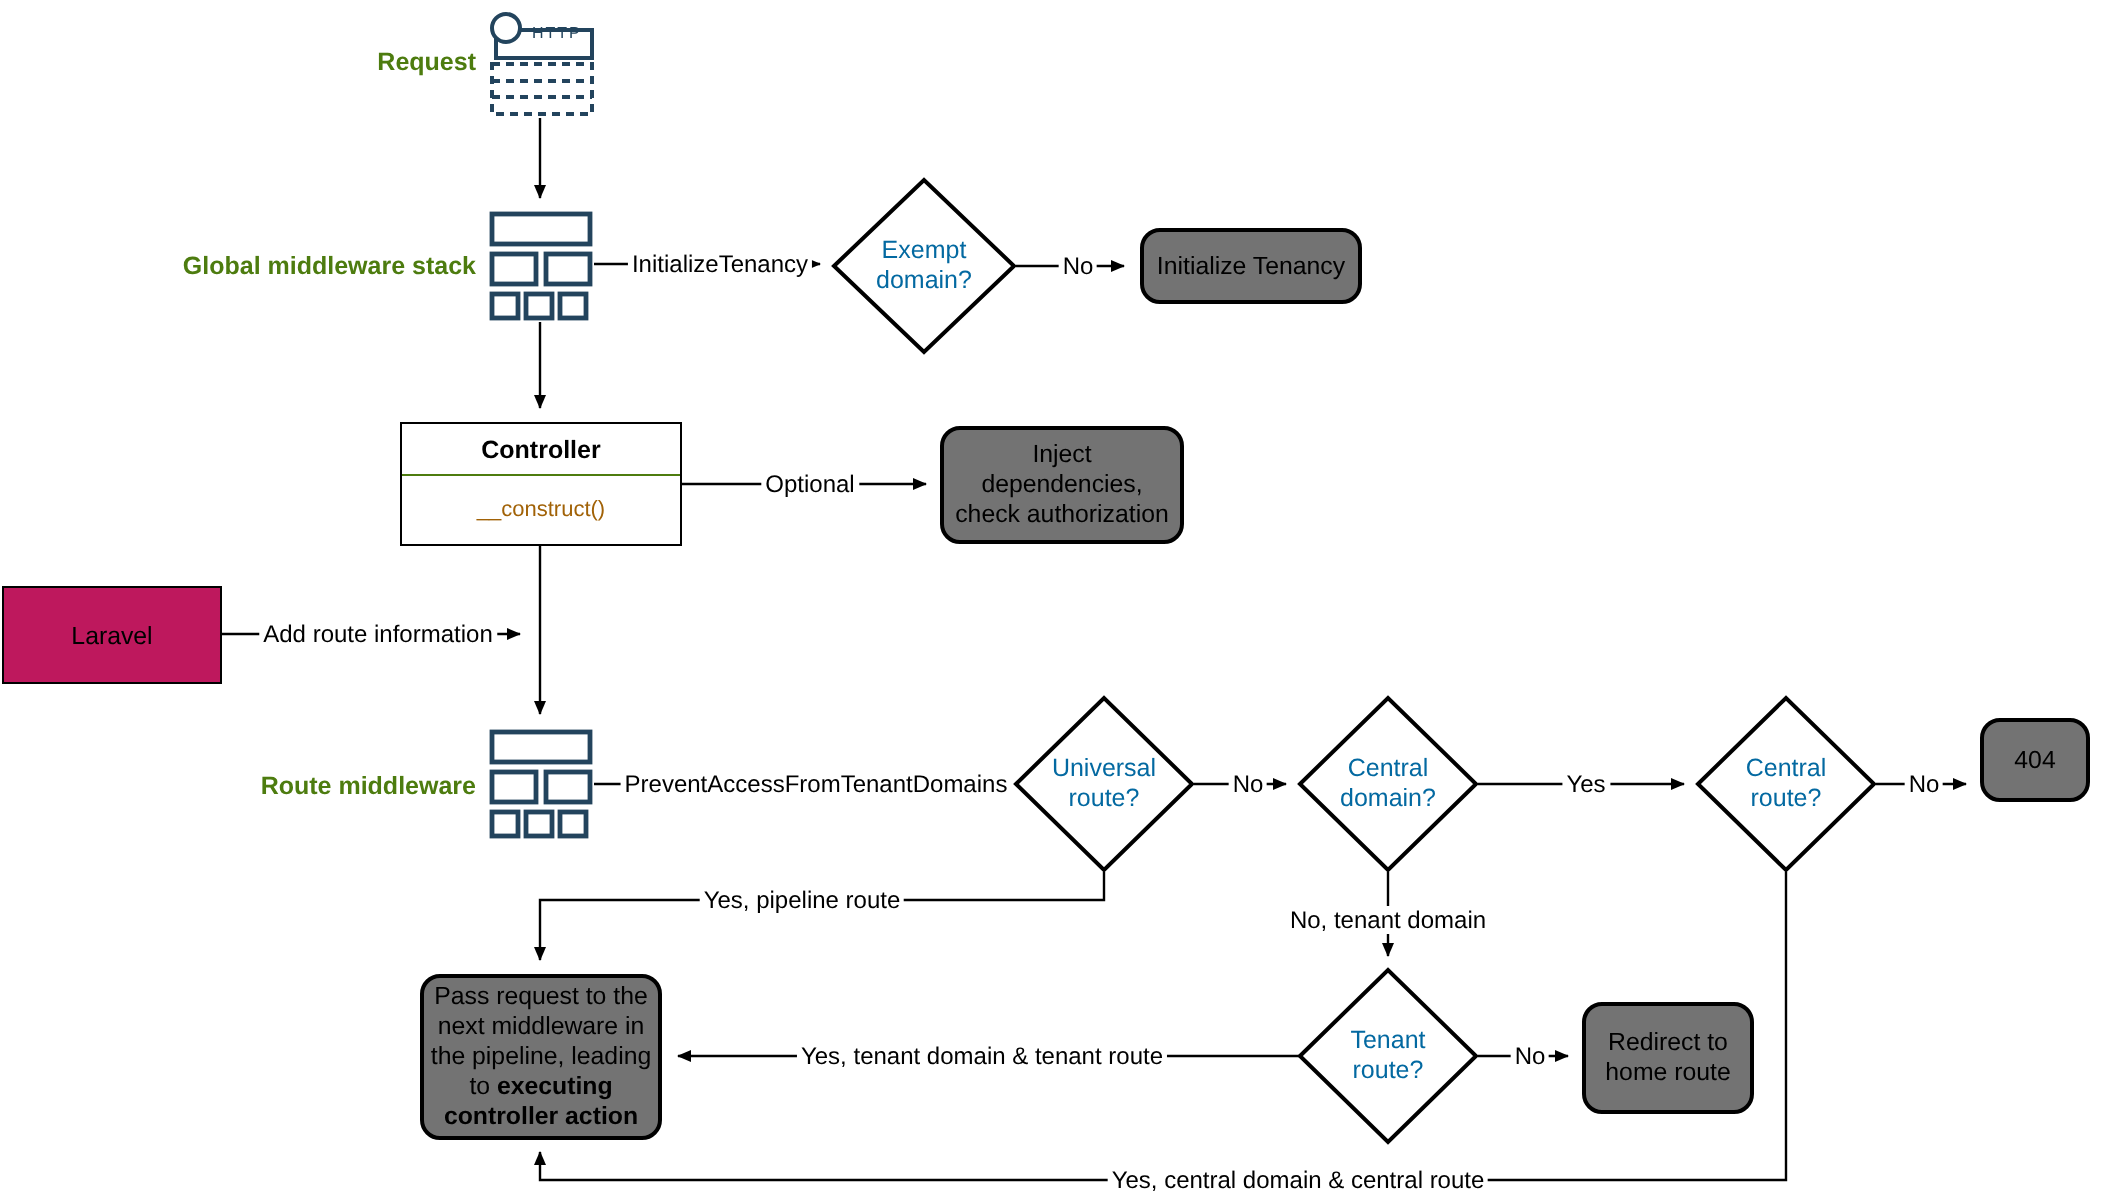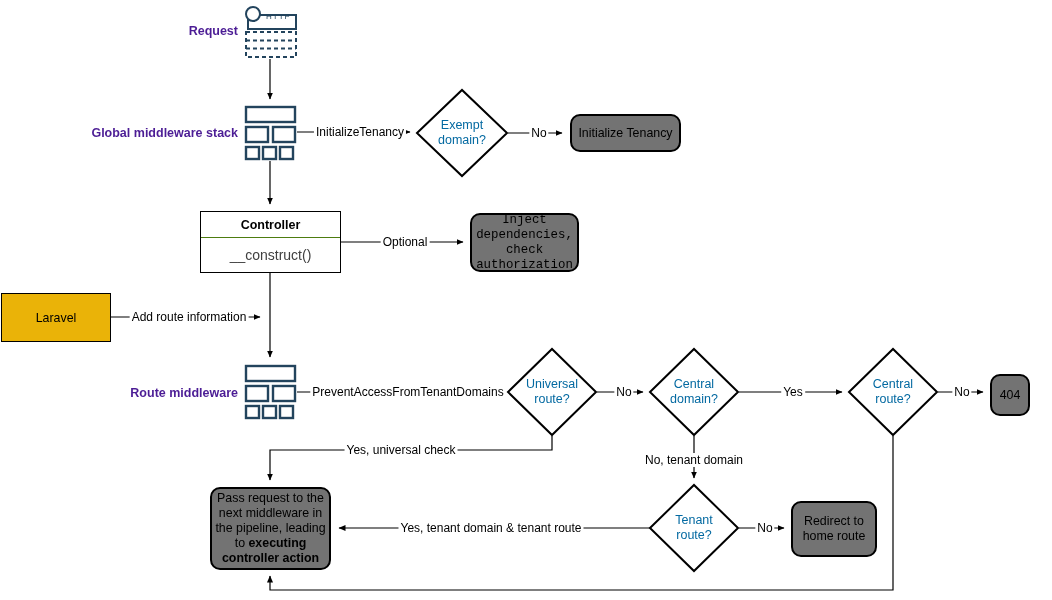--- a/index.html
+++ b/index.html
@@ -8,21 +8,21 @@
     width:1052px;height:600px;
     background:#ffffff;
     font-family:"Liberation Sans", sans-serif;
     overflow:hidden;
   }
   #edge-layer{position:absolute;left:0;top:0;width:1052px;height:600px;}
   .abs{position:absolute;}
   
   .side-label{
     position:absolute;
-    font-size:12.5px;font-weight:bold;color:#4c1d95;
+    font-size:12.5px;font-weight:bold;color:#4d7c0f;
     text-align:right;line-height:15px;
   }
   
   .edge-label{
     position:absolute;transform:translate(-50%,-50%);
     background:#ffffff;padding:0 2px;
     font-size:12px;color:#000;white-space:nowrap;line-height:14px;
   }
   .edge-label.italic{}
   
@@ -35,39 +35,39 @@
   .rbox{
     position:absolute;box-sizing:border-box;
     background:#737373;border:2.5px solid #000;border-radius:10px;
     display:flex;align-items:center;justify-content:center;
     text-align:center;font-size:12.4px;color:#000;line-height:15px;
     padding:2px 5px;
   }
   
   .plainbox{
     position:absolute;box-sizing:border-box;
-    background:#eab308;border:1.5px solid #000;
+    background:#be185d;border:1.5px solid #000;
     display:flex;align-items:center;justify-content:center;
     text-align:center;font-size:12.4px;color:#000;
   }
   
   .classbox{
     position:absolute;box-sizing:border-box;
     background:#ffffff;border:1.5px solid #000;
   }
   .classbox .hdr{
     box-sizing:border-box;height:26px;
     border-bottom:1px solid #4d7c0f;
     display:flex;align-items:center;justify-content:center;
     font-size:12.5px;font-weight:bold;color:#000;
   }
   .classbox .bdy{
     box-sizing:border-box;height:34px;
     display:flex;align-items:center;justify-content:center;
-    font-size:14px;color:#404040;
+    font-size:11px;color:#a16207;
   }
   .http-text{
     position:absolute;font-size:8px;letter-spacing:1px;color:#23445d;
   }
   .bold{font-weight:bold;}
 </style>
 </head>
 <body>
 
 <div id="canvas">
@@ -144,22 +144,22 @@
   <div class="side-label" style="left:0;top:126px;width:238px;">Global middleware stack</div>
   <div class="side-label" style="left:0;top:386px;width:238px;">Route middleware</div>
 
   <div class="diamond-label" style="left:462px;top:133px;">Exempt domain?</div>
   <div class="diamond-label" style="left:552px;top:392px;">Universal route?</div>
   <div class="diamond-label" style="left:694px;top:392px;">Central domain?</div>
   <div class="diamond-label" style="left:893px;top:392px;">Central route?</div>
   <div class="diamond-label" style="left:694px;top:528px;">Tenant route?</div>
 
   <div class="rbox" style="left:570px;top:114px;width:111px;height:38px;">Initialize Tenancy</div>
-  <div class="rbox" style="left:470px;top:213px;width:109px;height:59px;font-family:Liberation Mono, monospace;">Inject dependencies, check authorization</div>
-  <div class="rbox" style="left:990px;top:374px;width:40px;height:42px;">404</div>
+  <div class="rbox" style="left:470px;top:213px;width:122px;height:59px;">Inject dependencies, check authorization</div>
+  <div class="rbox" style="left:990px;top:359px;width:55px;height:42px;">404</div>
   <div class="rbox" style="left:791px;top:501px;width:86px;height:56px;">Redirect to home route</div>
   <div class="rbox" style="left:210px;top:487px;width:121px;height:83px;padding:4px 3px;">
     <div>
       <span>Pass request to the next middleware in the pipeline, leading to </span><span class="bold">executing controller action</span>
     </div>
   </div>
 
   <div class="plainbox" style="left:1px;top:293px;width:110px;height:49px;">Laravel</div>
 
   <div class="classbox" style="left:200px;top:211px;width:141px;height:62px;">
@@ -168,18 +168,19 @@
   </div>
 
   <div class="edge-label italic" style="left:360px;top:132px;">InitializeTenancy</div>
   <div class="edge-label" style="left:539px;top:133px;">No</div>
   <div class="edge-label" style="left:405px;top:242px;">Optional</div>
   <div class="edge-label" style="left:189px;top:317px;">Add route information</div>
   <div class="edge-label italic" style="left:408px;top:392px;">PreventAccessFromTenantDomains</div>
   <div class="edge-label" style="left:624px;top:392px;">No</div>
   <div class="edge-label" style="left:793px;top:392px;">Yes</div>
   <div class="edge-label" style="left:962px;top:392px;">No</div>
-  <div class="edge-label" style="left:401px;top:450px;">Yes, universal check</div>
+  <div class="edge-label" style="left:401px;top:450px;">Yes, pipeline route</div>
   <div class="edge-label" style="left:694px;top:460px;">No, tenant domain</div>
   <div class="edge-label" style="left:765px;top:528px;">No</div>
   <div class="edge-label" style="left:491px;top:528px;">Yes, tenant domain &amp; tenant route</div>
+  <div class="edge-label" style="left:649px;top:590px;">Yes, central domain &amp; central route</div>
 
 </div>
 
 </body></html>

